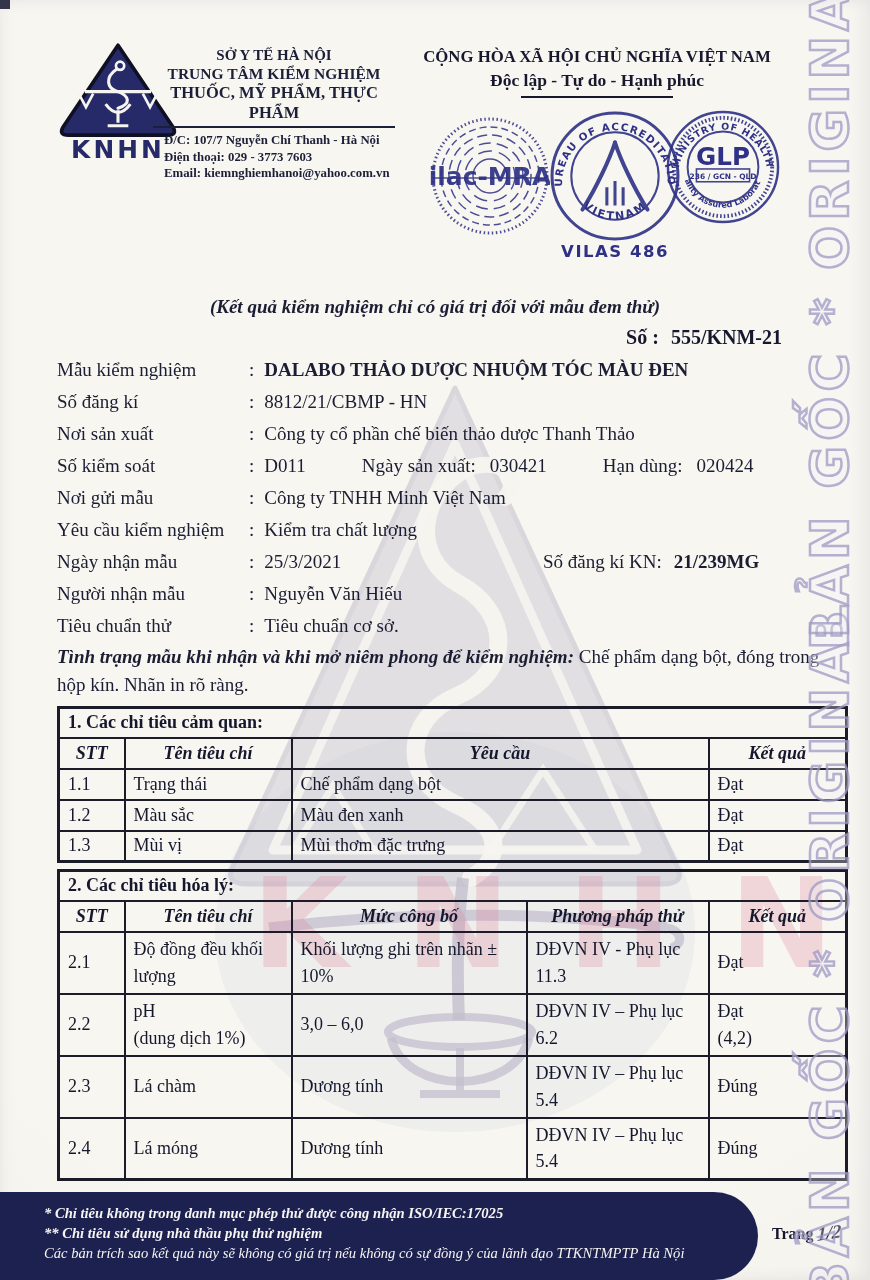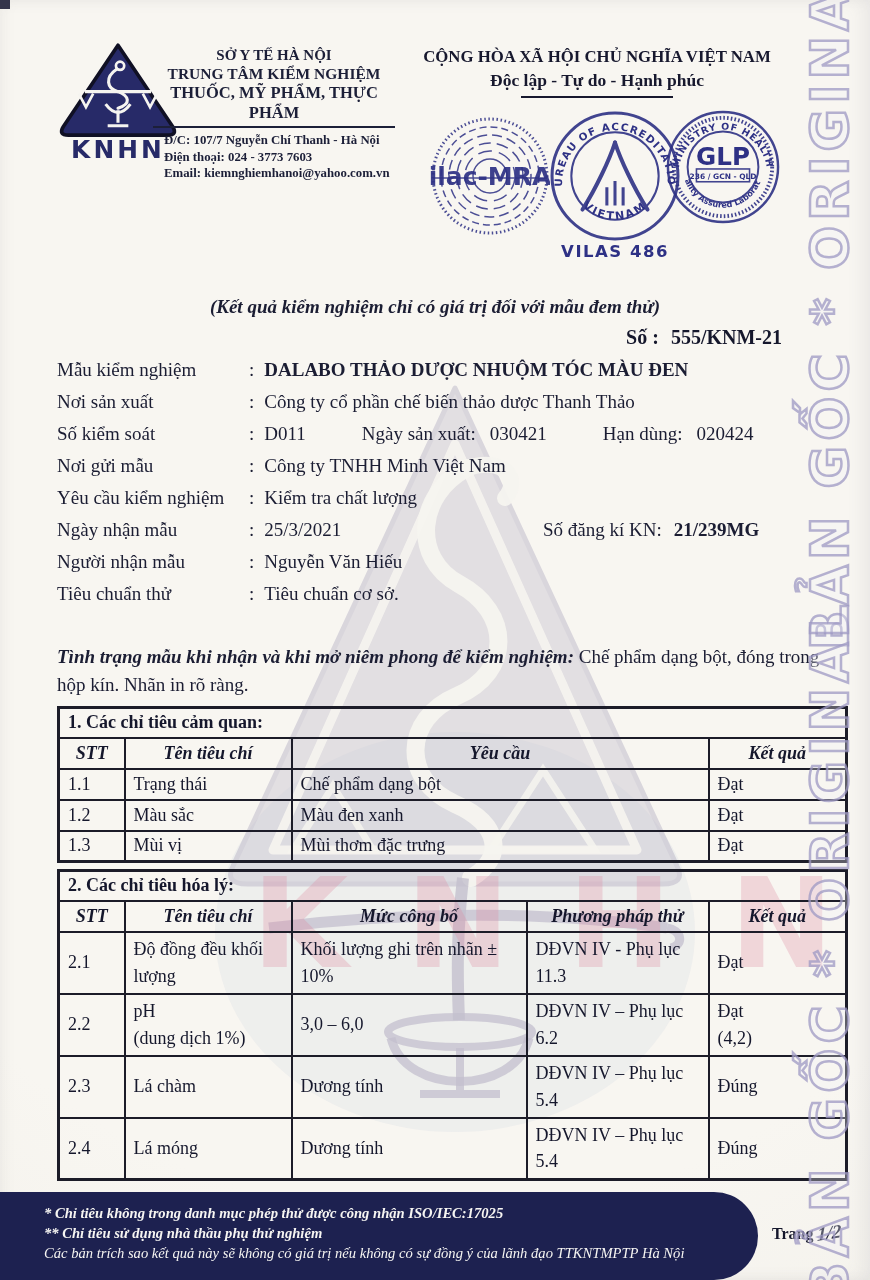--- a/index.html
+++ b/index.html
@@ -145,21 +145,21 @@
       <text x="60" y="114" text-anchor="middle" font-size="24" font-weight="900" letter-spacing="3" fill="#272a68">KNHN</text>
     </svg>
 
     <div class="org-block">
       <div class="org-l1">SỞ Y TẾ HÀ NỘI</div>
       <div class="org-l2">TRUNG TÂM KIỂM NGHIỆM</div>
       <div class="org-l3">THUỐC, MỸ PHẨM, THỰC PHẨM</div>
       <div class="org-rule"></div>
       <div class="org-contact">
         <div>Đ/C: 107/7 Nguyễn Chí Thanh - Hà Nội</div>
-        <div>Điện thoại: 024 - 3773 7603</div>
+        <div>Điện thoại: 029 - 3773 7603</div>
         <div>Email: kiemnghiemhanoi@yahoo.com.vn</div>
       </div>
     </div>
 
     <div class="motto-block">
       <div class="motto-l1">CỘNG HÒA XÃ HỘI CHỦ NGHĨA VIỆT NAM</div>
       <div class="motto-l2">Độc lập - Tự do - Hạnh phúc</div>
       <div class="motto-rule"></div>
     </div>
 
@@ -221,20 +221,23 @@
     <div class="doc-subtitle">(Kết quả kiểm nghiệm chỉ có giá trị đối với mẫu đem thử)</div>
     <div class="doc-number">
       <span>Số :</span><span class="gap"></span><span>555/KNM-21</span>
     </div>
 
     <div class="fields">
       <div class="f-row">
         <span class="f-label">Mẫu kiểm nghiệm</span><span class="f-colon">:</span><span class="f-value bold">DALABO THẢO DƯỢC NHUỘM TÓC MÀU ĐEN</span>
       </div>
       <div class="f-row">
+        <span class="f-label">Số đăng kí</span><span class="f-colon">:</span><span class="f-value">8812/21/CBMP - HN</span>
+      </div>
+      <div class="f-row">
         <span class="f-label">Nơi sản xuất</span><span class="f-colon">:</span><span class="f-value">Công ty cổ phần chế biến thảo dược Thanh Thảo</span>
       </div>
       <div class="f-row">
         <span class="f-label">Số kiểm soát</span><span class="f-colon">:</span><span class="f-value">D011</span><span class="f-extra-label">Ngày sản xuất:</span><span class="f-extra-value">030421</span><span class="f-extra-label">Hạn dùng:</span><span class="f-extra-value">020424</span>
       </div>
       <div class="f-row">
         <span class="f-label">Nơi gửi mẫu</span><span class="f-colon">:</span><span class="f-value">Công ty TNHH Minh Việt Nam</span>
       </div>
       <div class="f-row">
         <span class="f-label">Yêu cầu kiểm nghiệm</span><span class="f-colon">:</span><span class="f-value">Kiểm tra chất lượng</span>

